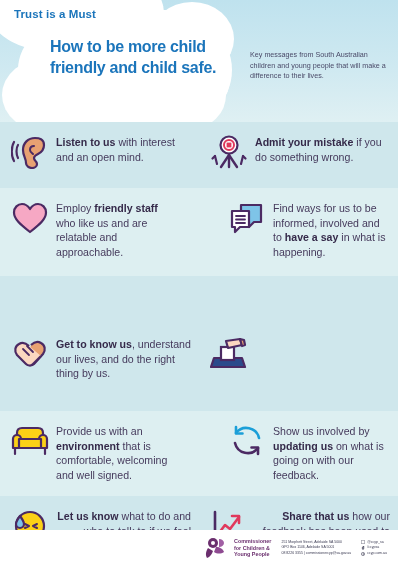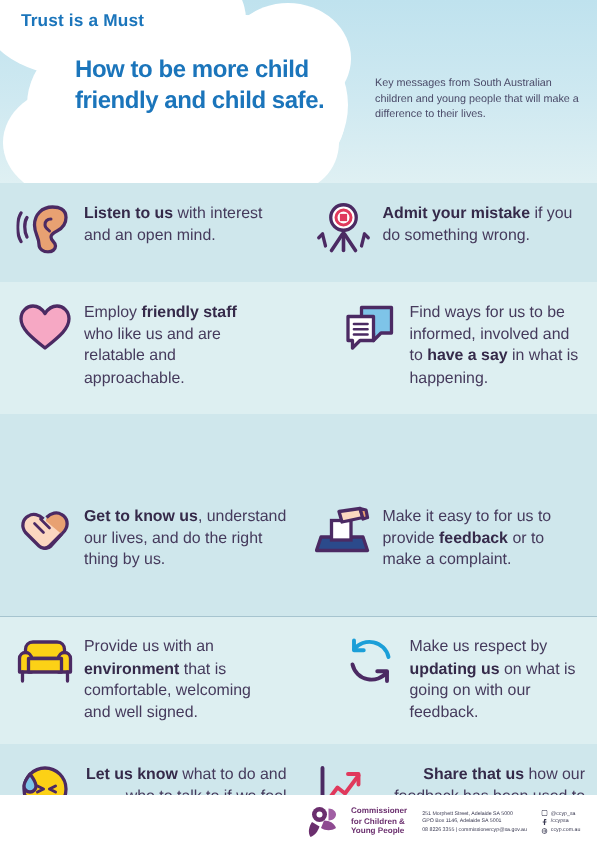--- a/index.html
+++ b/index.html
@@ -231,23 +231,20 @@
       </div>
       <div class="cell">
         <span class="ico">
           <svg width="38" height="34" viewBox="0 0 38 34">
             <path d="M4 21h28l3 9H1z" fill="#2b4a8b" stroke="#4b2a63" stroke-width="2.2" stroke-linejoin="round"></path>
             <rect x="11" y="10" width="13" height="13" fill="#ffffff" stroke="#4b2a63" stroke-width="2.2"></rect>
             <path d="M16 4l14-2 2 6-14 3z" fill="#fbd7c0" stroke="#4b2a63" stroke-width="2.2" stroke-linejoin="round"></path>
             <path d="M30 2l4 1 1 5-3 1z" fill="#e8a172" stroke="#4b2a63" stroke-width="2.2" stroke-linejoin="round"></path>
           </svg>
         </span>
-        <span class="txt">
-          <span>Make it easy to for us to provide </span><b>feedback</b><span> or to make a complaint.</span>
-        </span>
       </div>
     </div>
 
     <div class="band b r4">
       <div class="cell">
         <span class="ico">
           <svg width="38" height="34" viewBox="0 0 38 34">
             <path d="M6 9c0-3 2-5 5-5h16c3 0 5 2 5 5v6H6z" fill="#fcd116" stroke="#4b2a63" stroke-width="2.2" stroke-linejoin="round"></path>
             <path d="M2 15c0-2.5 2-4 4-4s4 1.5 4 4v9H2z" fill="#fcd116" stroke="#4b2a63" stroke-width="2.2" stroke-linejoin="round"></path>
             <path d="M28 15c0-2.5 2-4 4-4s4 1.5 4 4v9h-8z" fill="#fcd116" stroke="#4b2a63" stroke-width="2.2" stroke-linejoin="round"></path>
@@ -262,21 +259,21 @@
       <div class="cell">
         <span class="ico">
           <svg width="38" height="34" viewBox="0 0 38 34">
             <path d="M31 14A13 13 0 0 0 8 9" fill="none" stroke="#1b9fd8" stroke-width="2.6" stroke-linecap="round"></path>
             <path d="M8 3v6.5h6.5" fill="none" stroke="#1b9fd8" stroke-width="2.6" stroke-linecap="round" stroke-linejoin="round"></path>
             <path d="M7 19a13 13 0 0 0 23 5" fill="none" stroke="#4b2a63" stroke-width="2.6" stroke-linecap="round"></path>
             <path d="M30 30v-6.5h-6.5" fill="none" stroke="#4b2a63" stroke-width="2.6" stroke-linecap="round" stroke-linejoin="round"></path>
           </svg>
         </span>
         <span class="txt">
-          <span>Make us respect by </span><b>updating us</b><span> on what is going on with our feedback.</span>
+          <span>Show us involved by </span><b>updating us</b><span> on what is going on with our feedback.</span>
         </span>
       </div>
     </div>
 
     <div class="band a r5">
       <div class="cell">
         <span class="ico">
           <svg width="38" height="34" viewBox="0 0 38 34">
             <circle cx="19" cy="17" r="14" fill="#fcd116" stroke="#4b2a63" stroke-width="2.2"></circle>
             <path d="M9 7c-3 4-4 6-4 8a4 4 0 0 0 8 0c0-2-1-4-4-8z" fill="#7ec4e8" stroke="#4b2a63" stroke-width="2.2" stroke-linejoin="round"></path>

